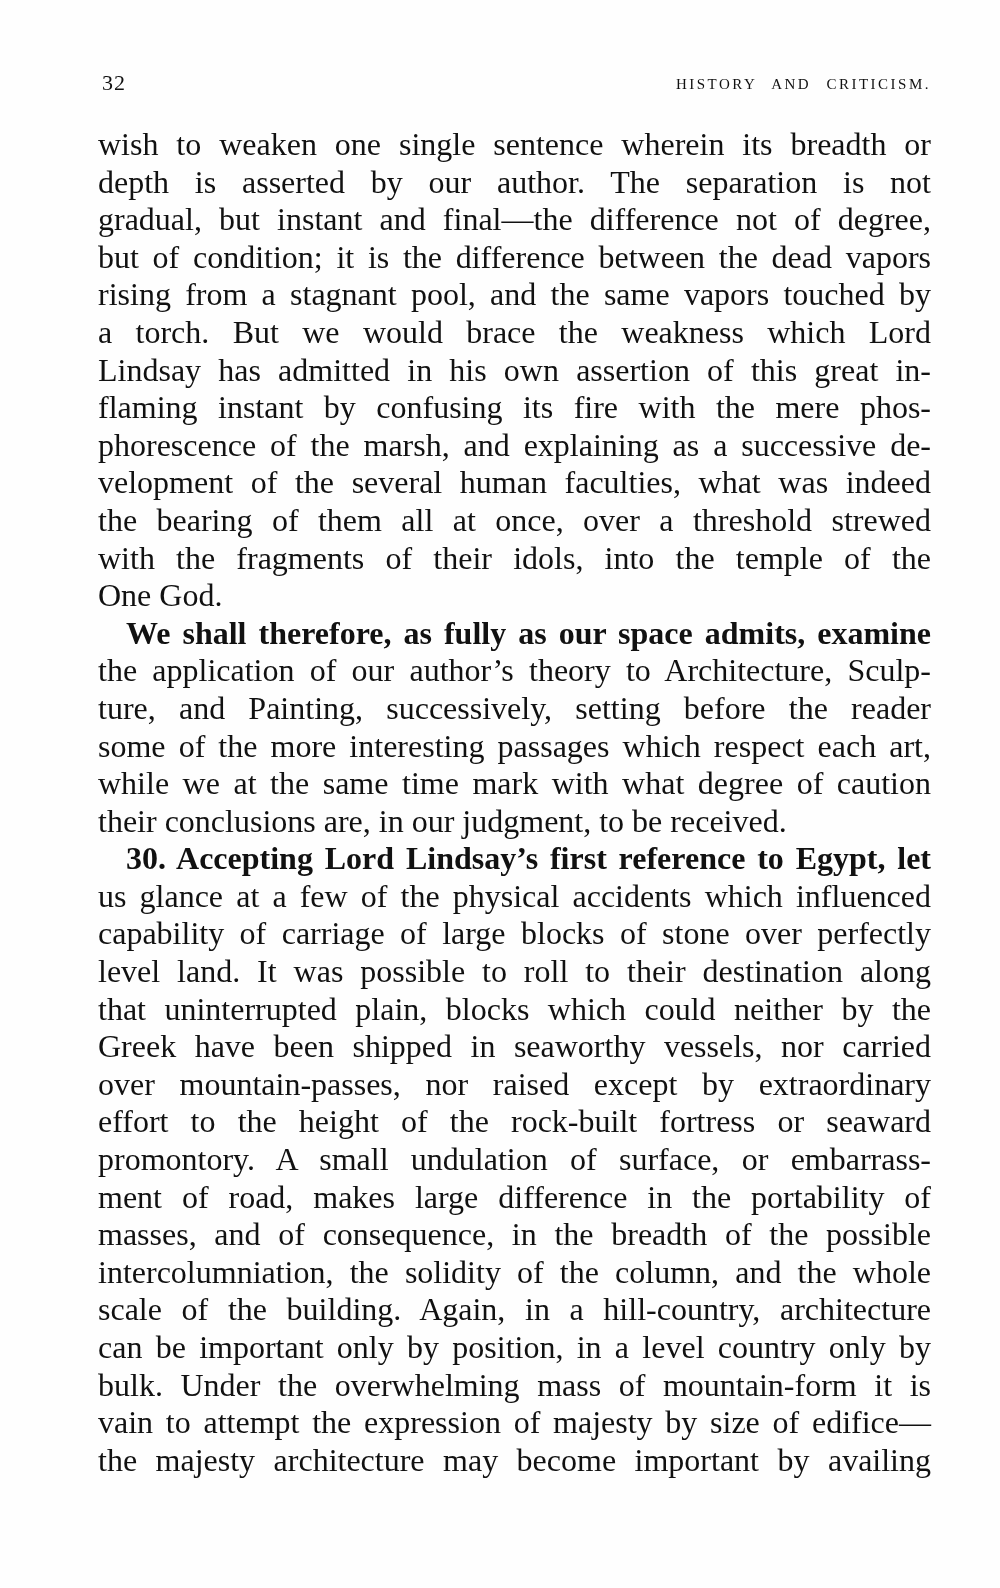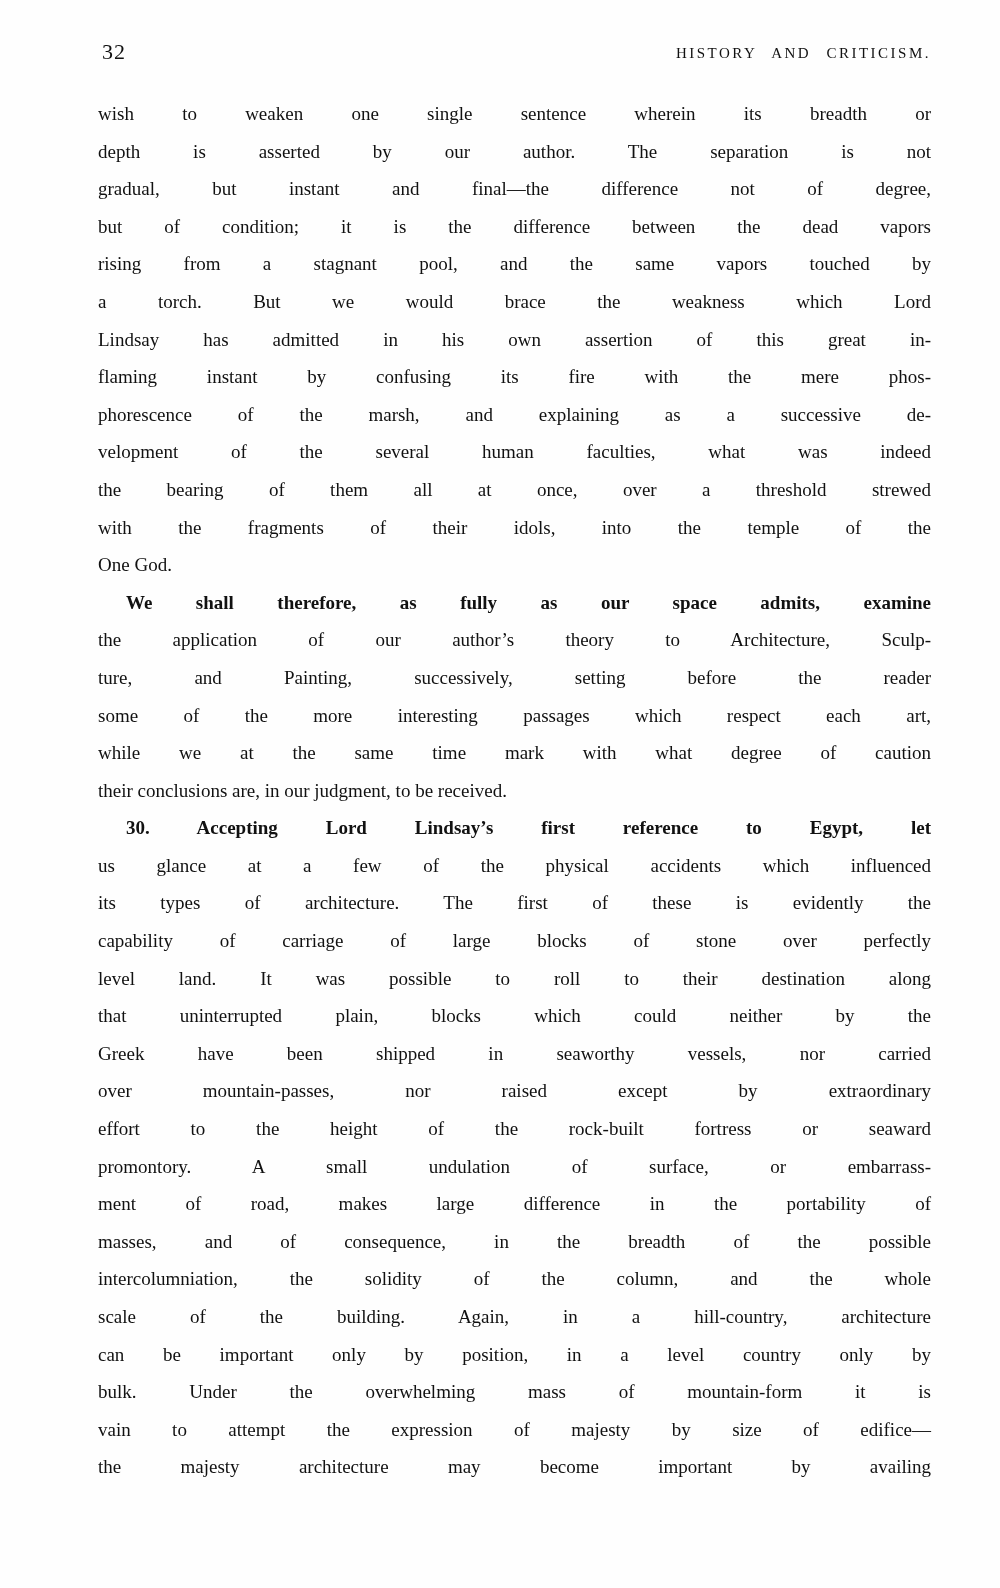--- a/index.html
+++ b/index.html
@@ -17,42 +17,42 @@
     overflow: hidden;
   }
   .text-block {
     position: absolute;
     left: 98px;
     top: 0;
     width: 833px;
   }
   .header-row {
     position: relative;
-    margin-top: 39px;
+    margin-top: 70px;
     height: 30px;
   }
   .pagenum {
     position: absolute;
     left: 4px;
     top: 0;
     font-size: 22px;
     letter-spacing: 1px;
   }
   .runhead {
     display: block;
     text-align: right;
     font-size: 15px;
     letter-spacing: 2.5px;
     word-spacing: 9px;
     padding-top: 6px;
     font-weight: 400;
   }
   .body-text {
     margin-top: 26px;
-    font-size: 19px;
+    font-size: 32px;
   }
   .paragraph {
     margin: 0;
     padding: 0;
   }
   .line {
     height: 37.6px;
     line-height: 37.6px;
     text-align: justify;
     text-align-last: justify;
@@ -96,21 +96,20 @@
           <div class="line indent">We shall therefore, as fully as our space admits, examine</div>
           <div class="line">the application of our author’s theory to Architecture, Sculp-</div>
           <div class="line">ture, and Painting, successively, setting before the reader</div>
           <div class="line">some of the more interesting passages which respect each art,</div>
           <div class="line">while we at the same time mark with what degree of caution</div>
           <div class="line para-end">their conclusions are, in our judgment, to be received.</div>
         </div>
         <div class="paragraph">
           <div class="line indent">30. Accepting Lord Lindsay’s first reference to Egypt, let</div>
           <div class="line">us glance at a few of the physical accidents which influenced</div>
-          <div class="line">its types of architecture.  The first of these is evidently the</div>
           <div class="line">capability of carriage of large blocks of stone over perfectly</div>
           <div class="line">level land.  It was possible to roll to their destination along</div>
           <div class="line">that uninterrupted plain, blocks which could neither by the</div>
           <div class="line">Greek have been shipped in seaworthy vessels, nor carried</div>
           <div class="line">over mountain-passes, nor raised except by extraordinary</div>
           <div class="line">effort to the height of the rock-built fortress or seaward</div>
           <div class="line">promontory.  A small undulation of surface, or embarrass-</div>
           <div class="line">ment of road, makes large difference in the portability of</div>
           <div class="line">masses, and of consequence, in the breadth of the possible</div>
           <div class="line">intercolumniation, the solidity of the column, and the whole</div>

